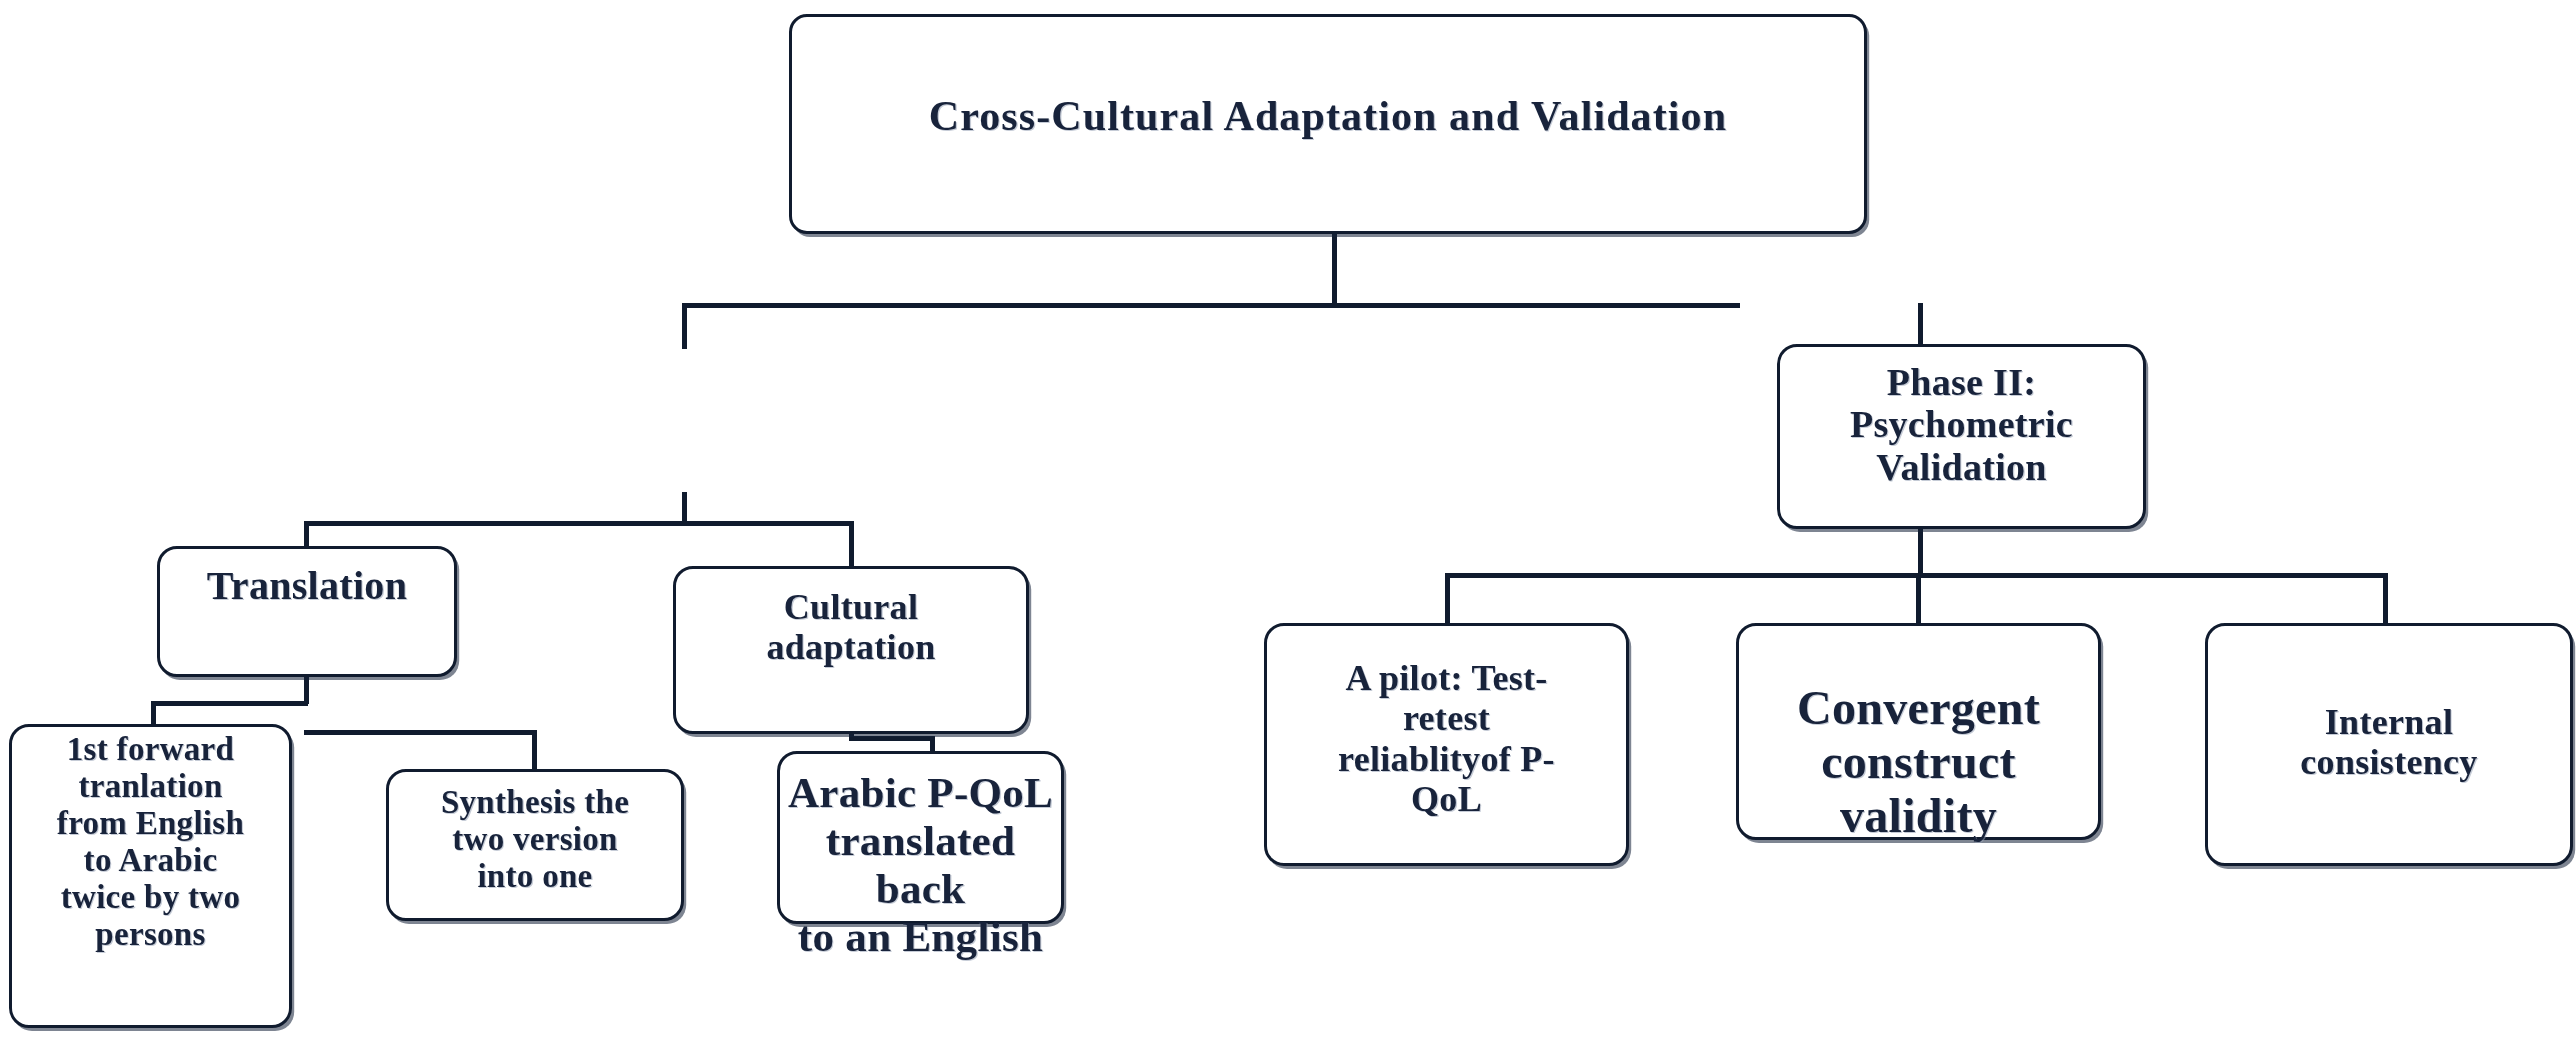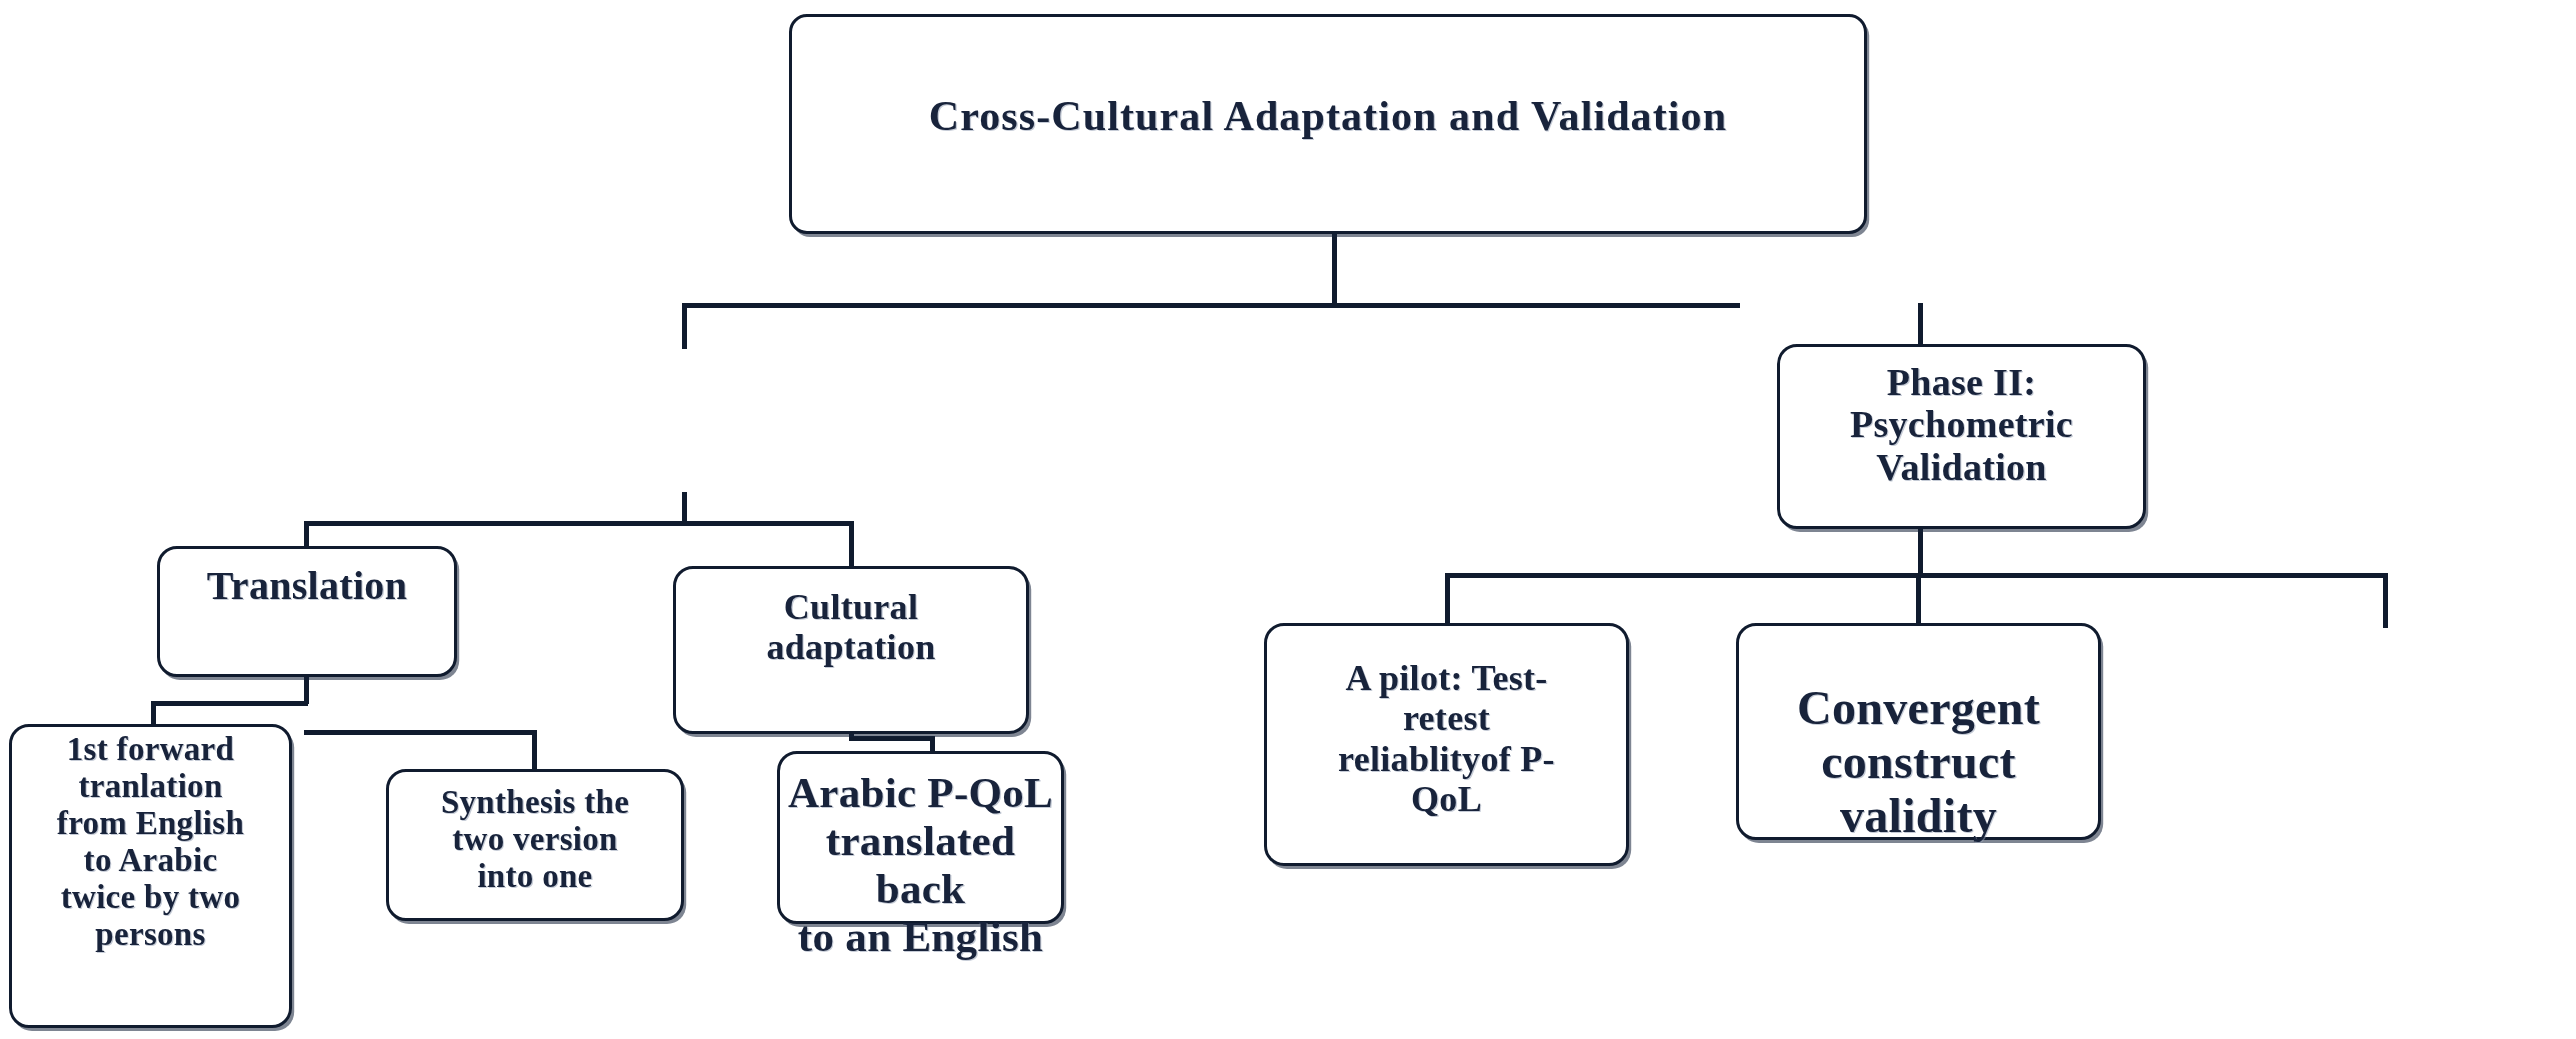--- a/index.html
+++ b/index.html
@@ -201,15 +201,19 @@
 reliablityof P-
 QoL</span>
   </div>
 
   <div class="node v-top" id="node-convergent">
     <span class="txt">Convergent
 construct
 validity</span>
   </div>
 
+  <div class="node v-top" id="node-internal">
+    <span class="txt">Internal
+consistency</span>
+  </div>
 
 </div>
 
 
 </body></html>

